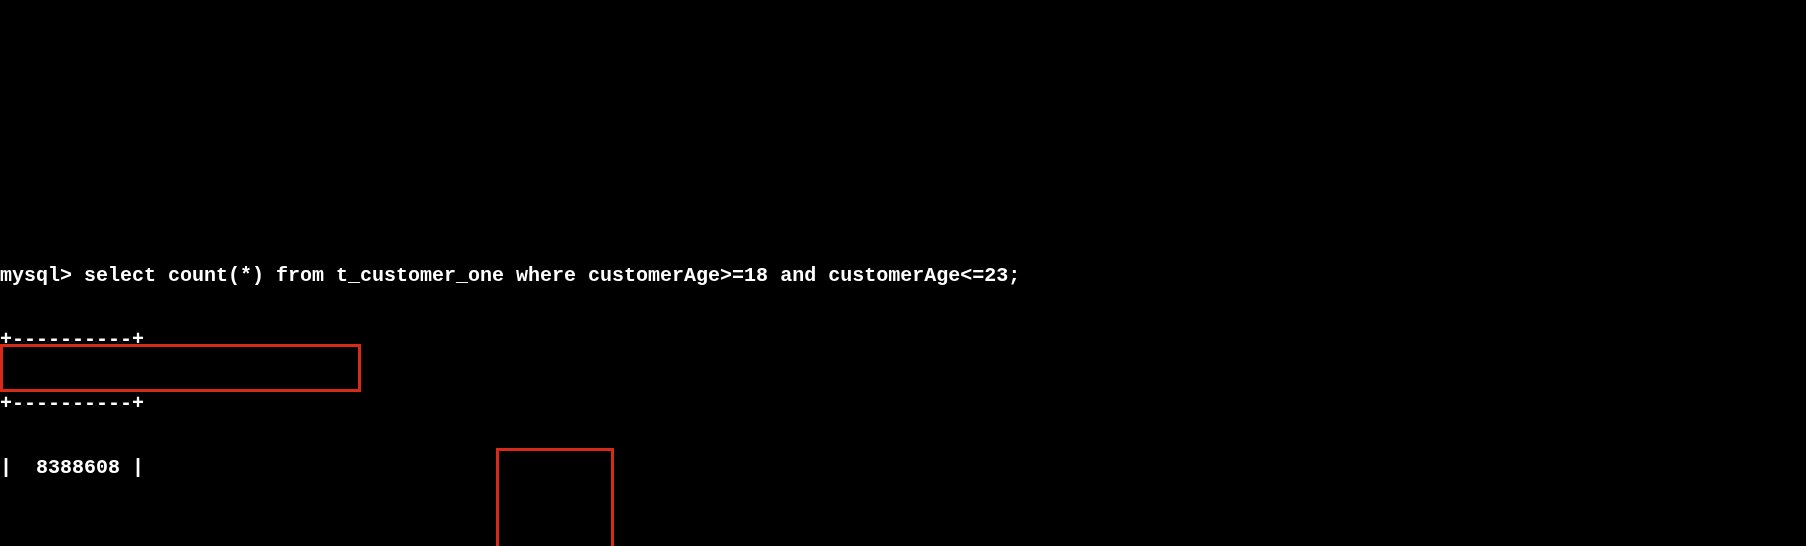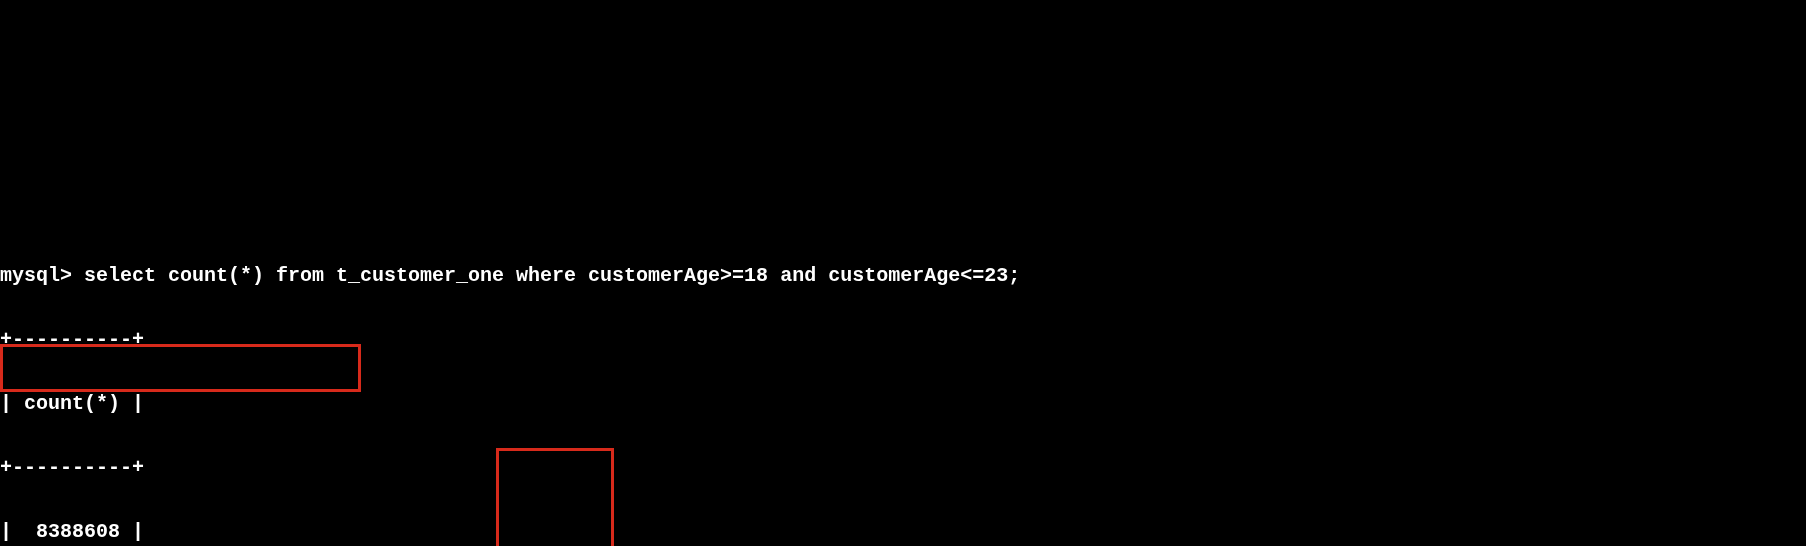--- a/index.html
+++ b/index.html
@@ -28,21 +28,20 @@
 </style>
 </head>
 <body>
 
 
 
 <div class="terminal">
 <span class="line"> </span>
 <span class="line">mysql&gt; select count(*) from t_customer_one where customerAge&gt;=18 and customerAge&lt;=23;</span>
 <span class="line">+----------+</span>
-<span class="line">| count(*) |</span>
 <span class="line">+----------+</span>
 <span class="line">|  8388608 |</span>
 
 
 
 
 
 
 
 

